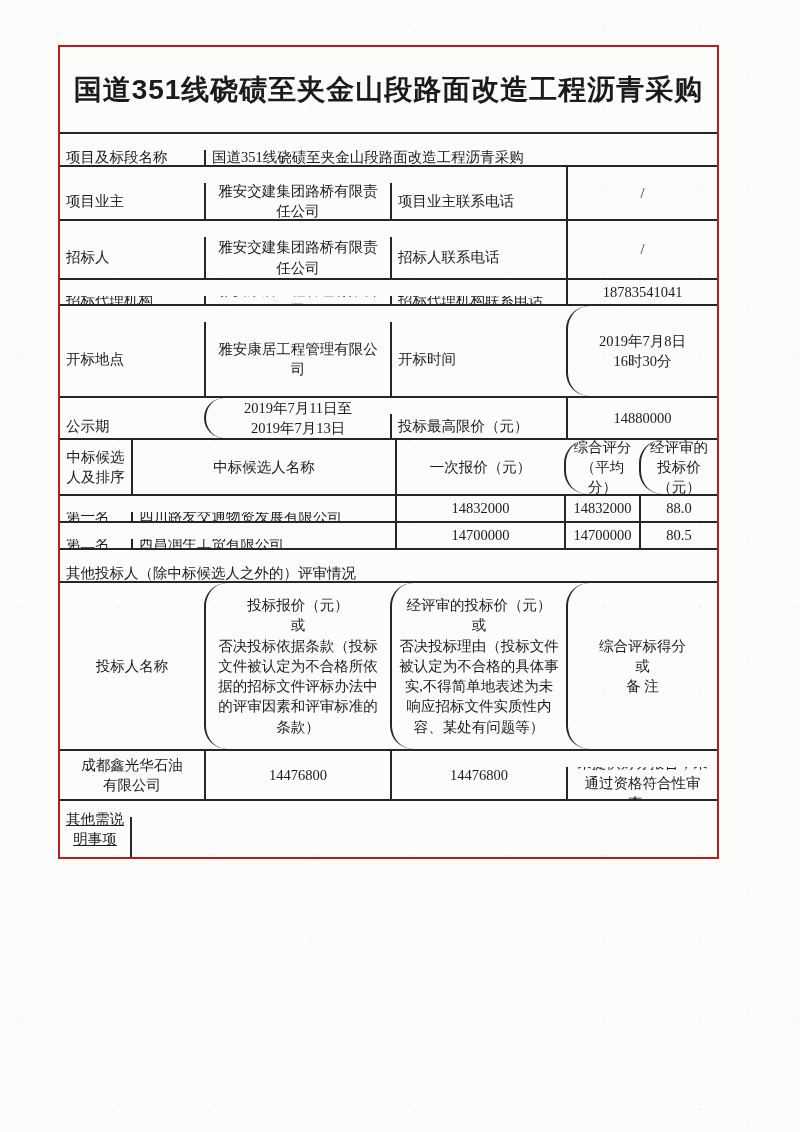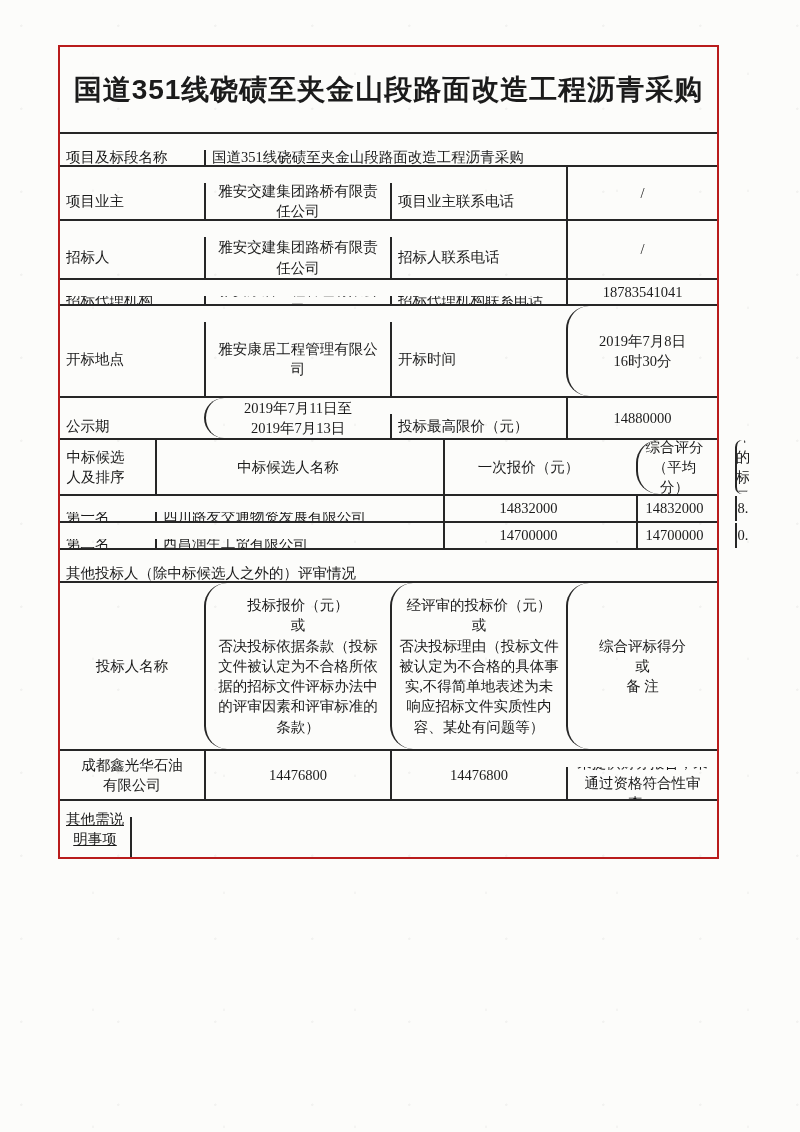--- a/index.html
+++ b/index.html
@@ -39,21 +39,21 @@
     font-size: 14.5px;
     line-height: 1.4;
     overflow: hidden;
   }
   .row > div:first-child { border-left: none; }
   .l { justify-content: flex-start; text-align: center; margin-top: 16px; }
   .c { justify-content: center; text-align: center; }
   .pre { white-space: pre-line; border-radius: 23px; }
   .cols-info  { grid-template-columns: 144px 186px 176px 1fr; }
   .cols-span  { grid-template-columns: 144px 1fr; }
-  .cols-cand  { grid-template-columns: 71px 264px 169px 75px 1fr; gap: 24px; }
+  .cols-cand  { grid-template-columns: 71px 264px 169px 75px 1fr; }
   .cols-foot  { grid-template-columns: 70px 1fr; text-decoration: underline; }
   .title-block {
     height: 85px;
     display: flex; align-items: center; justify-content: center;
     font-family: "Liberation Sans", sans-serif;
     font-weight: bold;
     font-size: 28px;
     letter-spacing: 1px;
     text-align: center;
   }

